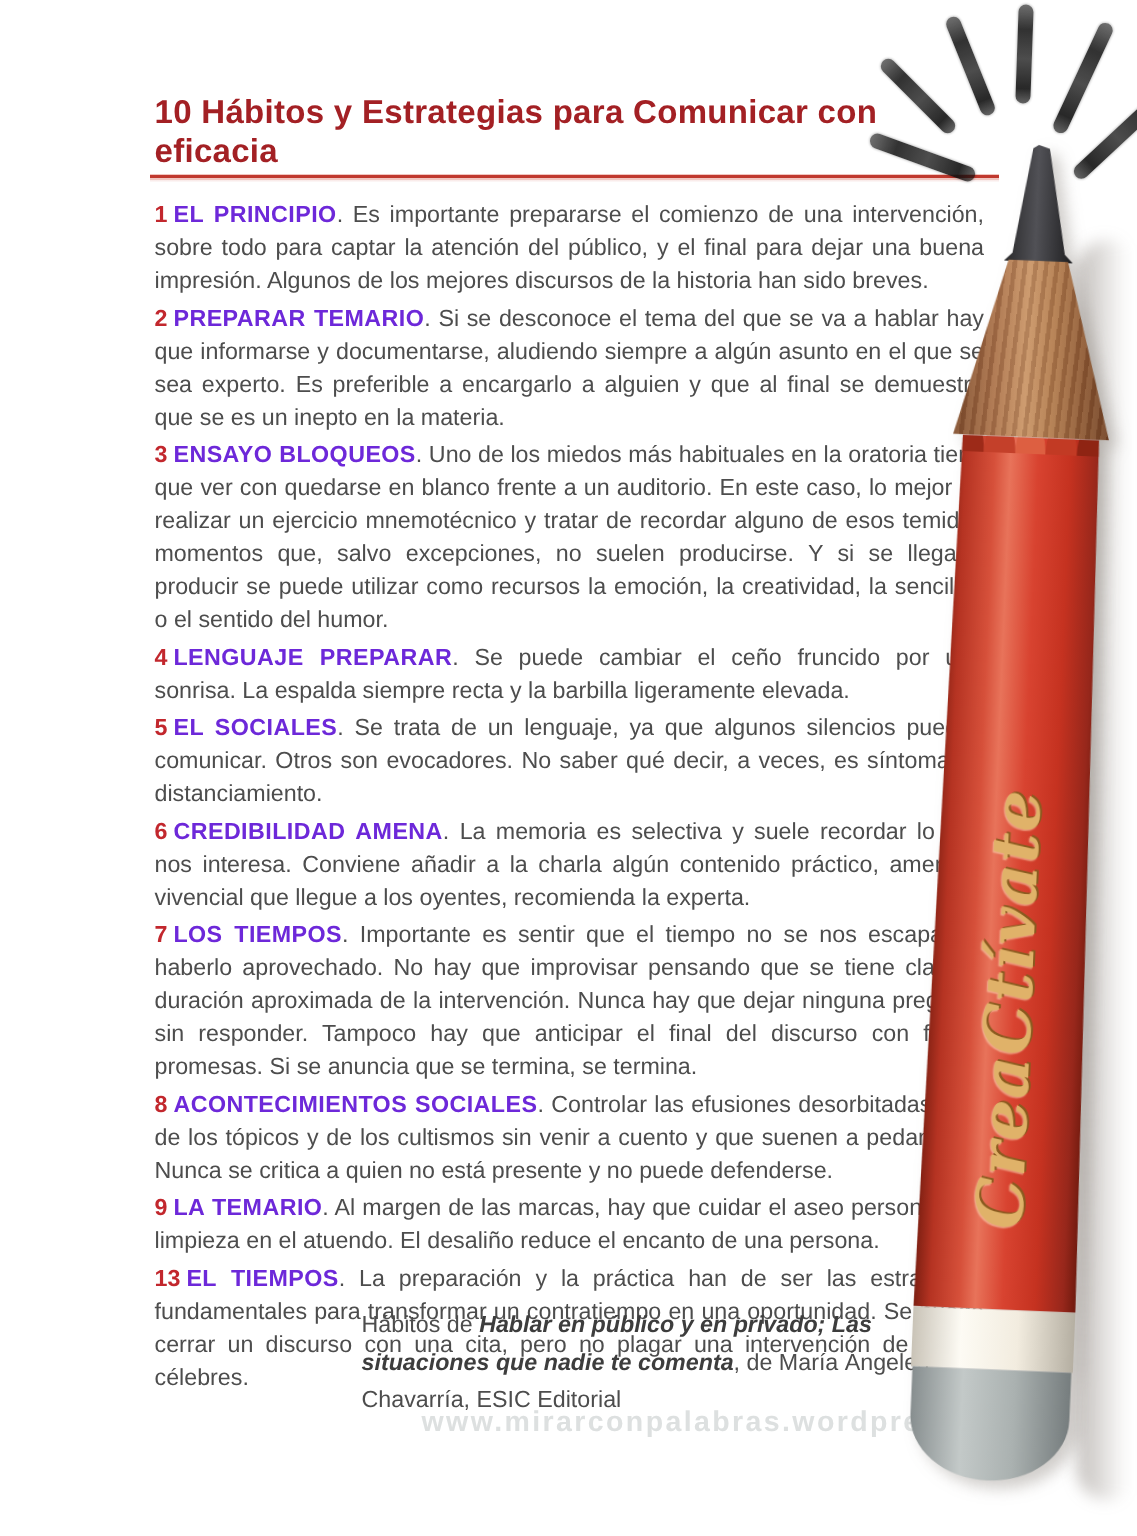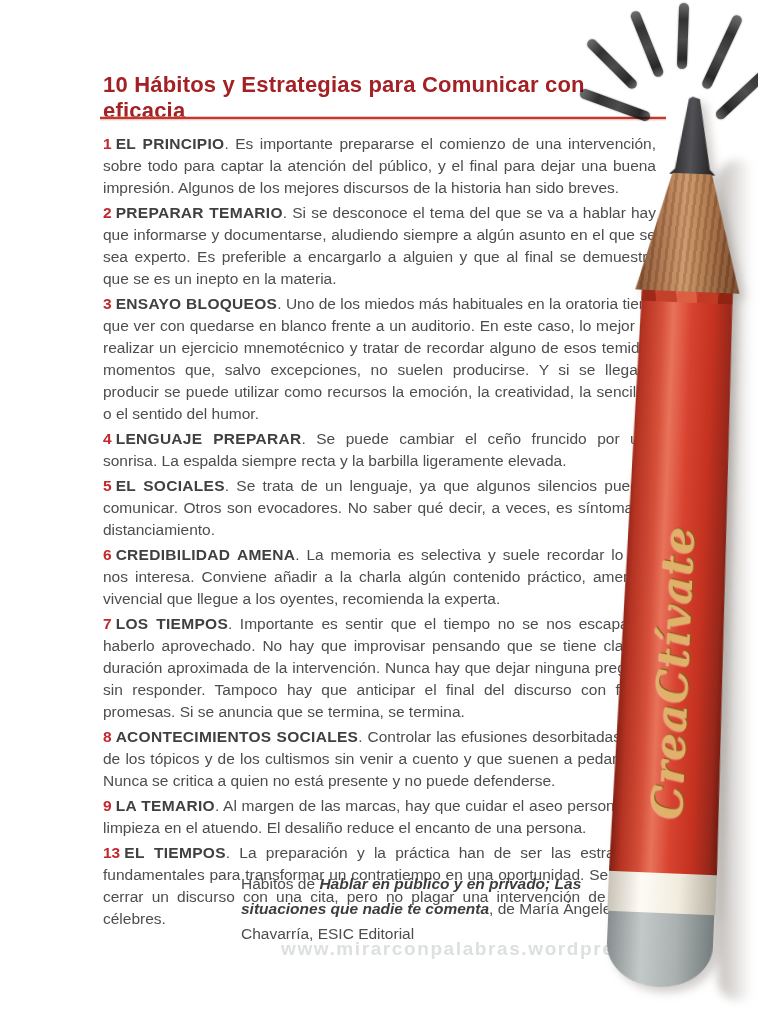--- a/index.html
+++ b/index.html
@@ -3,21 +3,21 @@
 <meta charset="utf-8">
 <style>
   html,body{margin:0;padding:0;}
   body{
     width:758px;height:1024px;position:relative;overflow:hidden;
     background:#ffffff;
     font-family:"Liberation Sans",sans-serif;
   }
   
   .page-title{
-    position:absolute;left:103px;top:72px;width:560px;margin:0;
+    position:absolute;left:103px;top:62px;width:560px;margin:0;
     font-size:22px;font-weight:bold;letter-spacing:.2px;
     color:#a32024;
   }
   .title-rule{
     position:absolute;left:100px;top:116px;width:566px;height:5px;z-index:1;
     background:linear-gradient(180deg,
       rgba(230,150,140,.55) 0 1px,
       #c0392e 1px 3px,
       rgba(231,160,150,.6) 3px 4px,
       rgba(240,200,195,.35) 4px 5px);
@@ -25,21 +25,21 @@
   
   .content{
     position:absolute;left:103px;top:133px;width:553px;z-index:2;
   }
   .item{
     margin:0 0 3px 0;
     font-size:15.5px;line-height:22px;color:#4d4d4d;
     text-align:justify;text-align-last:left;
   }
   .item .num{font-weight:bold;color:#c2272d;margin-right:4px;}
-  .item .head{font-weight:bold;color:#404040;letter-spacing:.3px;}
+  .item .head{font-weight:bold;color:#6d28d9;letter-spacing:.3px;}
   .item .sep{color:#4d4d4d;}
   
   .attribution{
     position:absolute;left:241px;top:871px;width:420px;z-index:2;
     font-size:15.5px;line-height:25px;color:#4d4d4d;text-align:left;
   }
   .attribution .book{font-style:italic;font-weight:bold;color:#3d3d3d;}
   
   .watermark{
     position:absolute;left:281px;top:938px;z-index:1;

